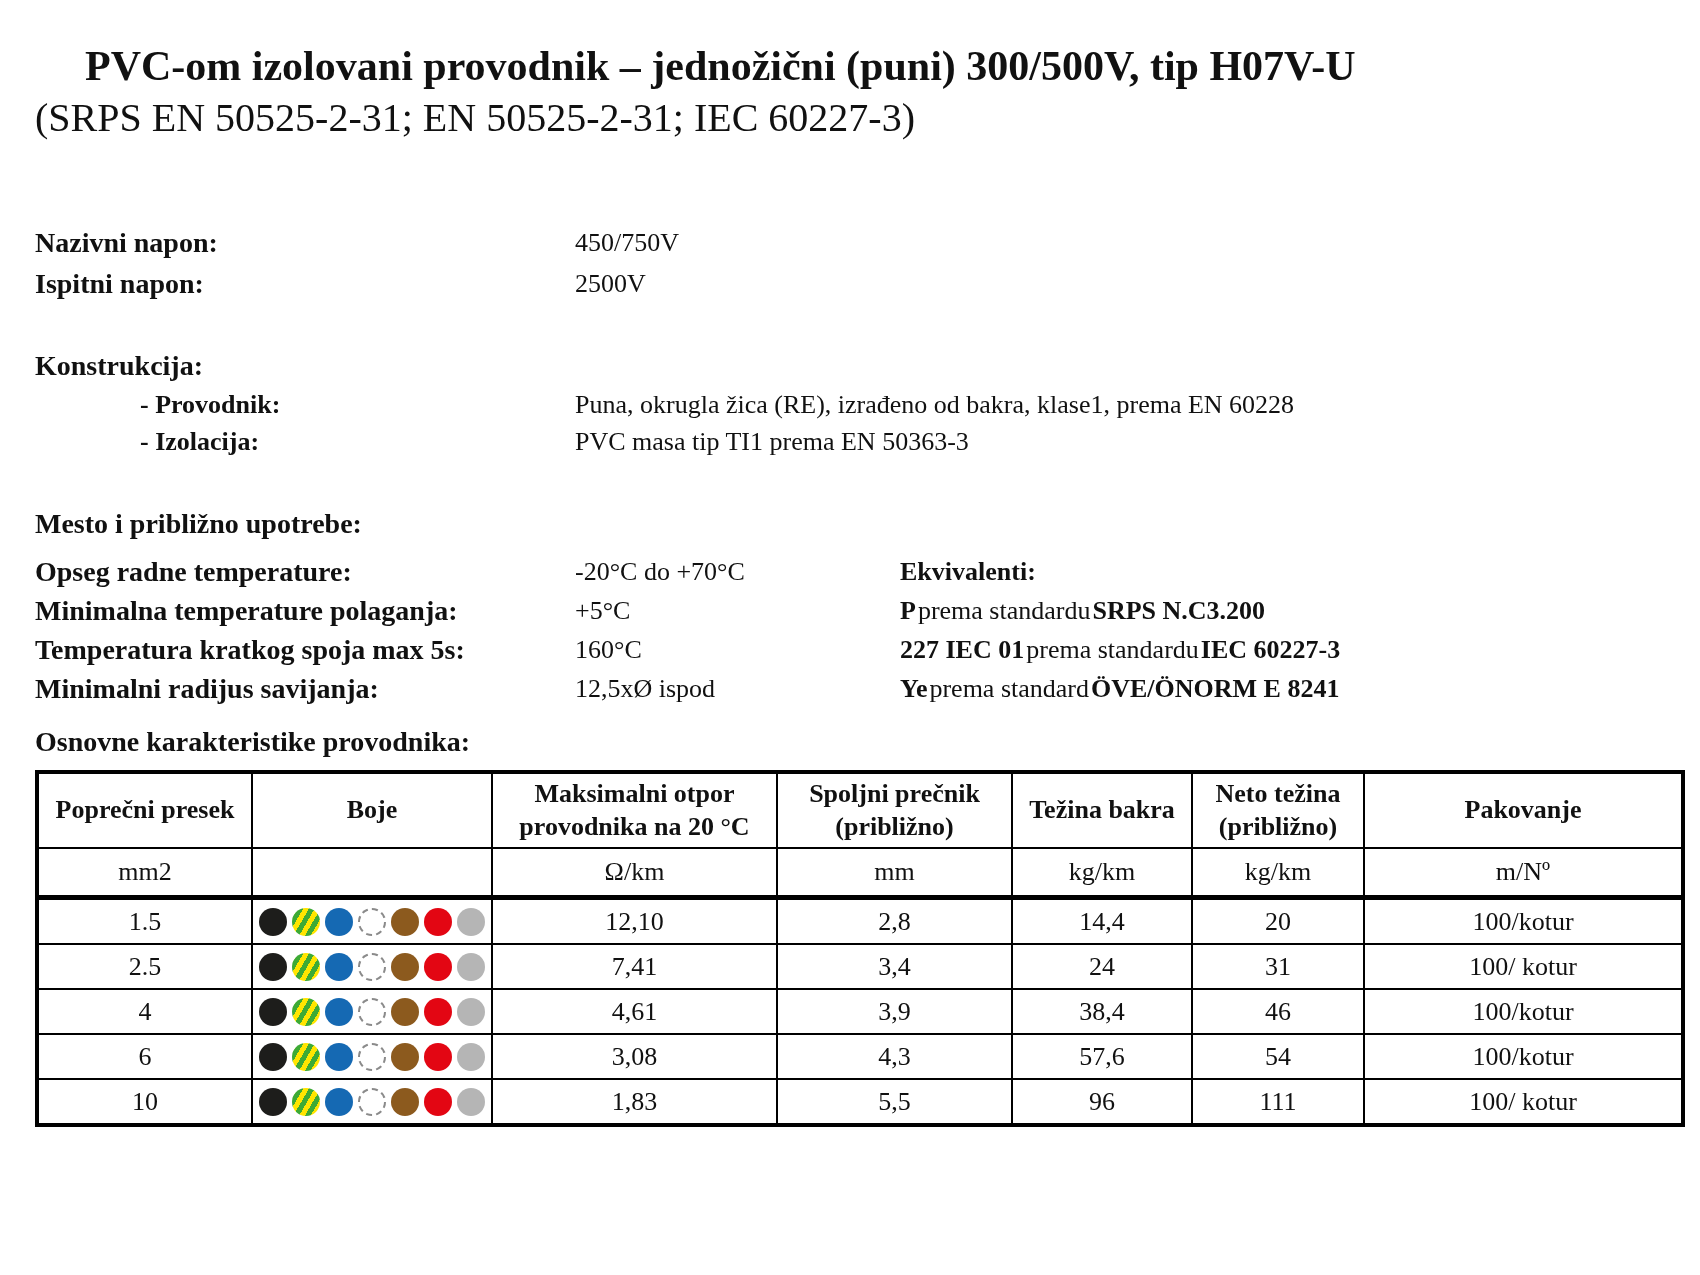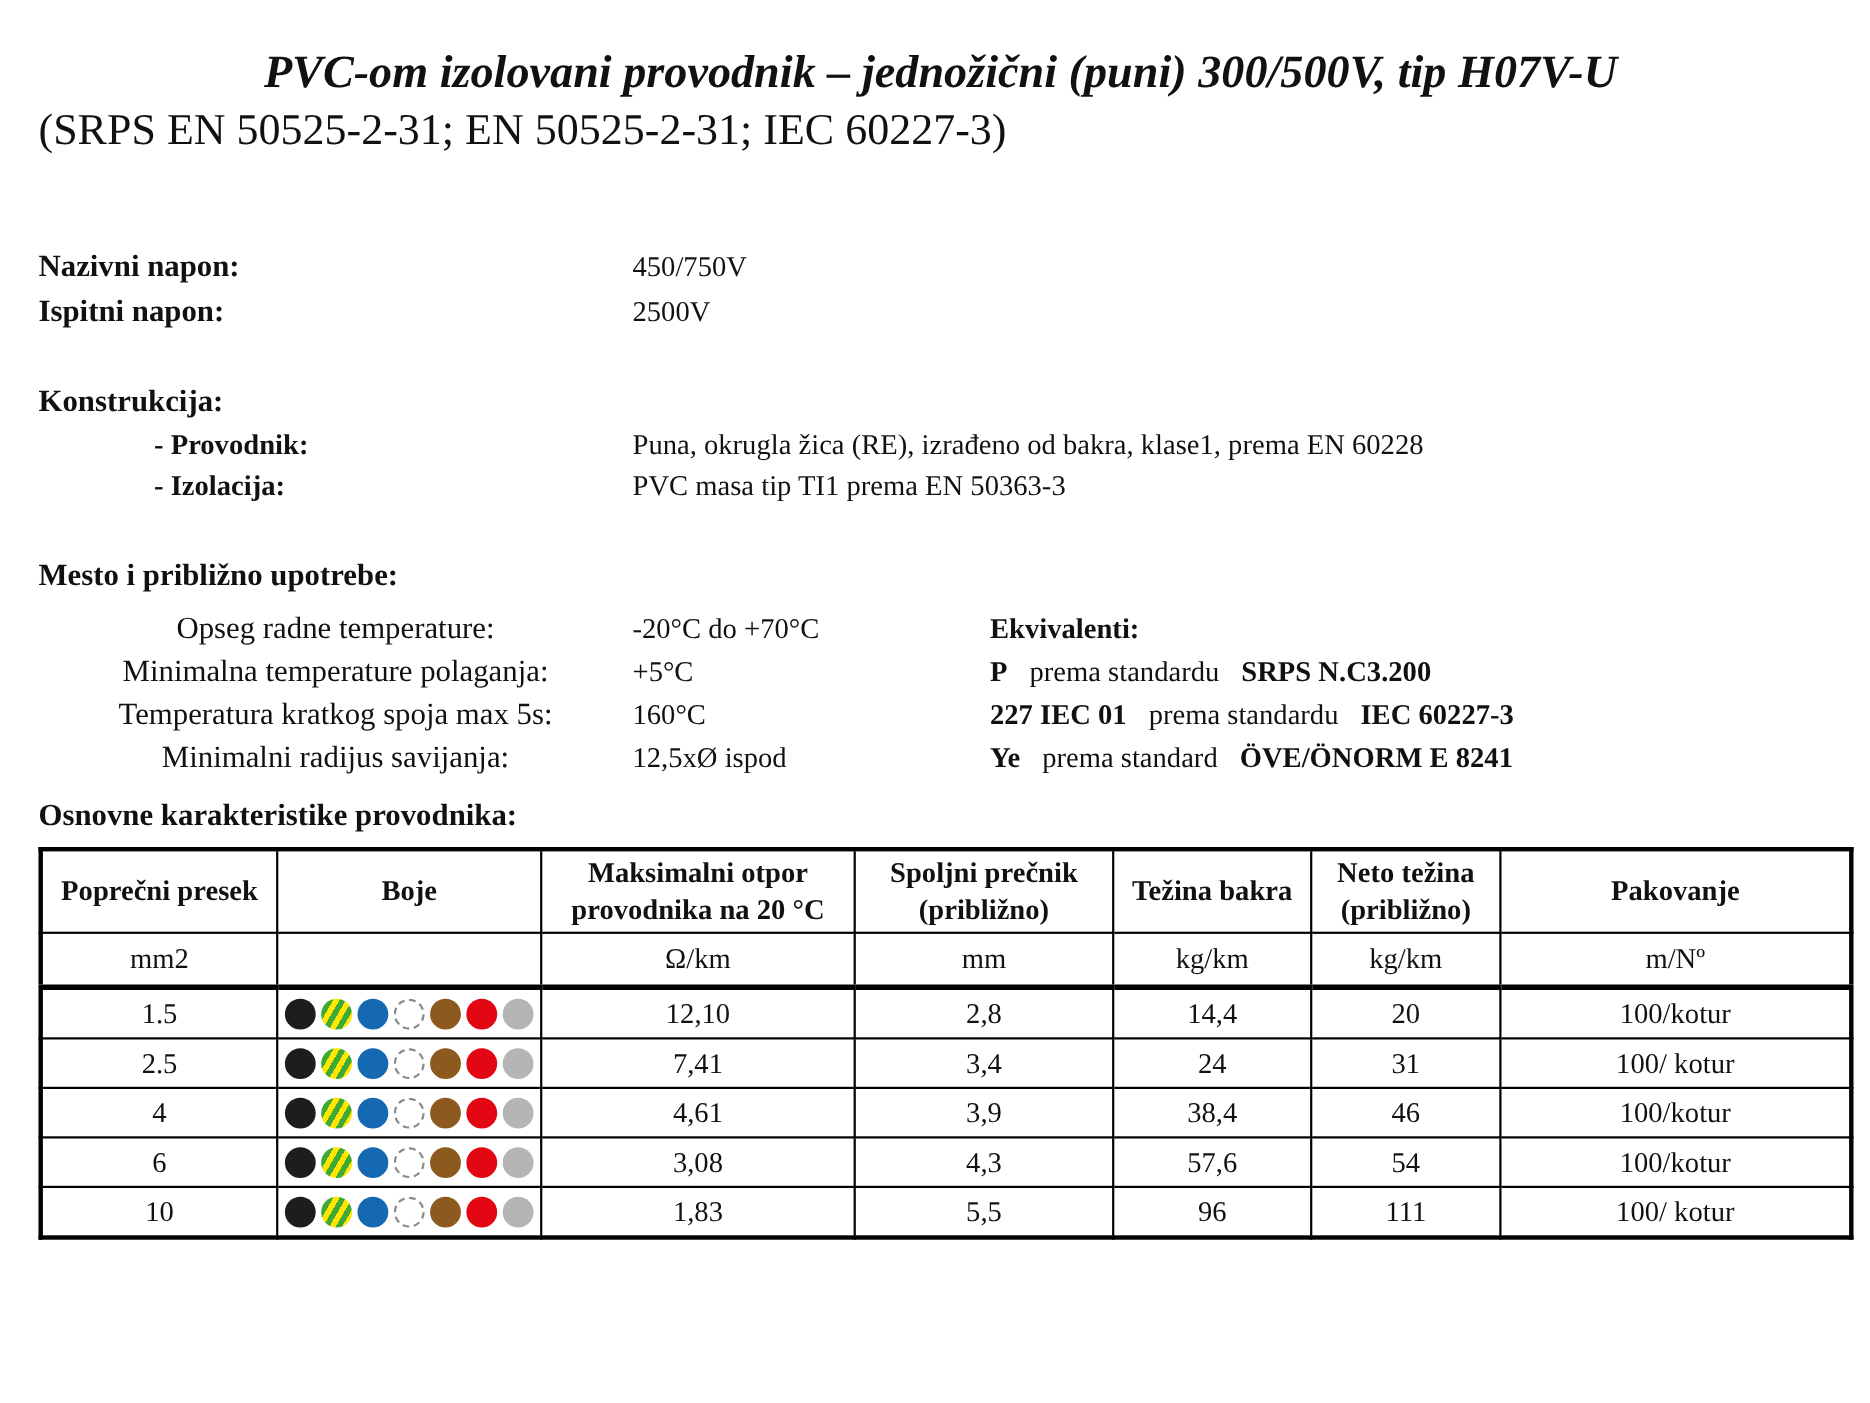--- a/index.html
+++ b/index.html
@@ -6,25 +6,24 @@
     margin: 0; padding: 0;
     width: 1700px; height: 1275px;
     background: #ffffff;
     color: #111111;
     font-family: "Liberation Serif", serif;
     overflow: hidden;
   }
   .page { padding: 40px 25px 0 35px; box-sizing: border-box; }
 
   .title {
-    text-align: center;
+    text-align: left;
     font-size: 42px; font-weight: bold;
     line-height: 52px;
     margin: 0 50px;
-    font-style: italic;
   }
   .subtitle {
     font-size: 40px; font-weight: normal;
     line-height: 40px;
     margin: 6px 0 0 0;
   }
 
   .voltage-block { margin-top: 84px; }
   .spec-row { display: flex; line-height: 41px; }
   .spec-label { width: 540px; font-weight: bold; font-size: 28px; flex: none; }
@@ -38,26 +37,26 @@
 
   .sub-row { display: flex; line-height: 37px; }
   .sub-label { margin-left: 105px; width: 435px; font-weight: bold; font-size: 26px; flex: none; }
   .sub-value { font-size: 26px; }
 
   .usage-heading { margin-top: 44px; }
   .usage-text { margin-left: 105px; font-size: 25px; line-height: 40px; }
 
   .props-block { margin-top: 8px; }
   .prop-row { display: flex; line-height: 39px; }
-  .prop-label { width: 540px; font-weight: normal; font-size: 28px; flex: none; text-align: center; }
+  .prop-label { width: 540px; font-weight: bold; font-size: 28px; flex: none; }
   .prop-value { width: 325px; font-size: 26px; flex: none; }
   .prop-eq { font-size: 26px; }
   .eq-heading { font-weight: bold; font-size: 26px; }
   .eq-code, .eq-std { font-weight: bold; }
-  .eq-text { margin: 0 20px; }
+  .eq-text { margin: 0 2px; }
 
   .table-heading { margin-top: 14px; }
 
   table.char-table {
     border-collapse: collapse;
     table-layout: fixed;
     width: 1650px;
     margin-top: 8px;
     border: 4px solid #000;
   }

